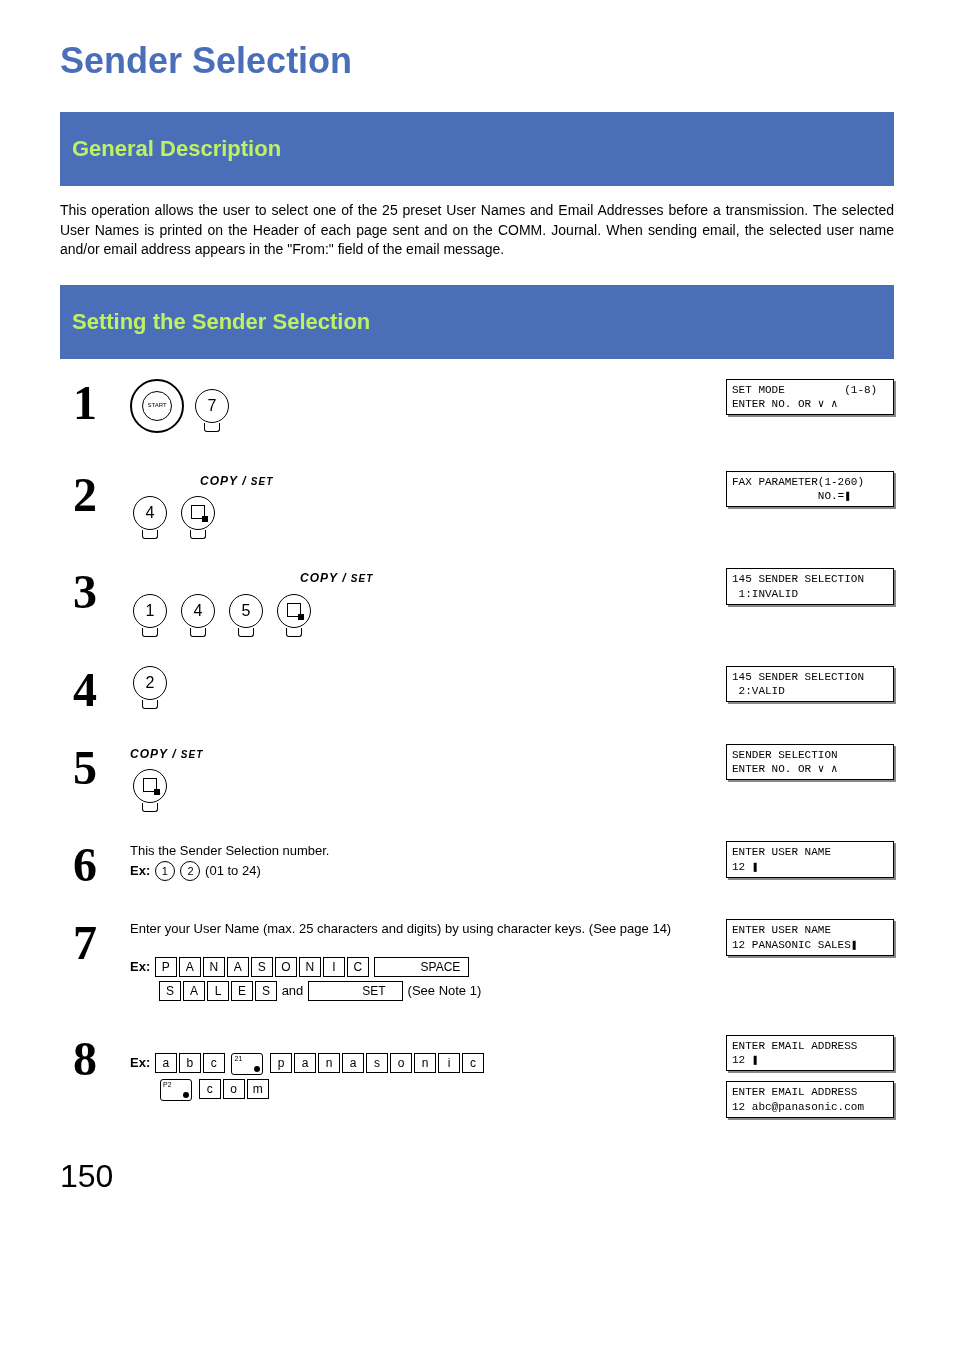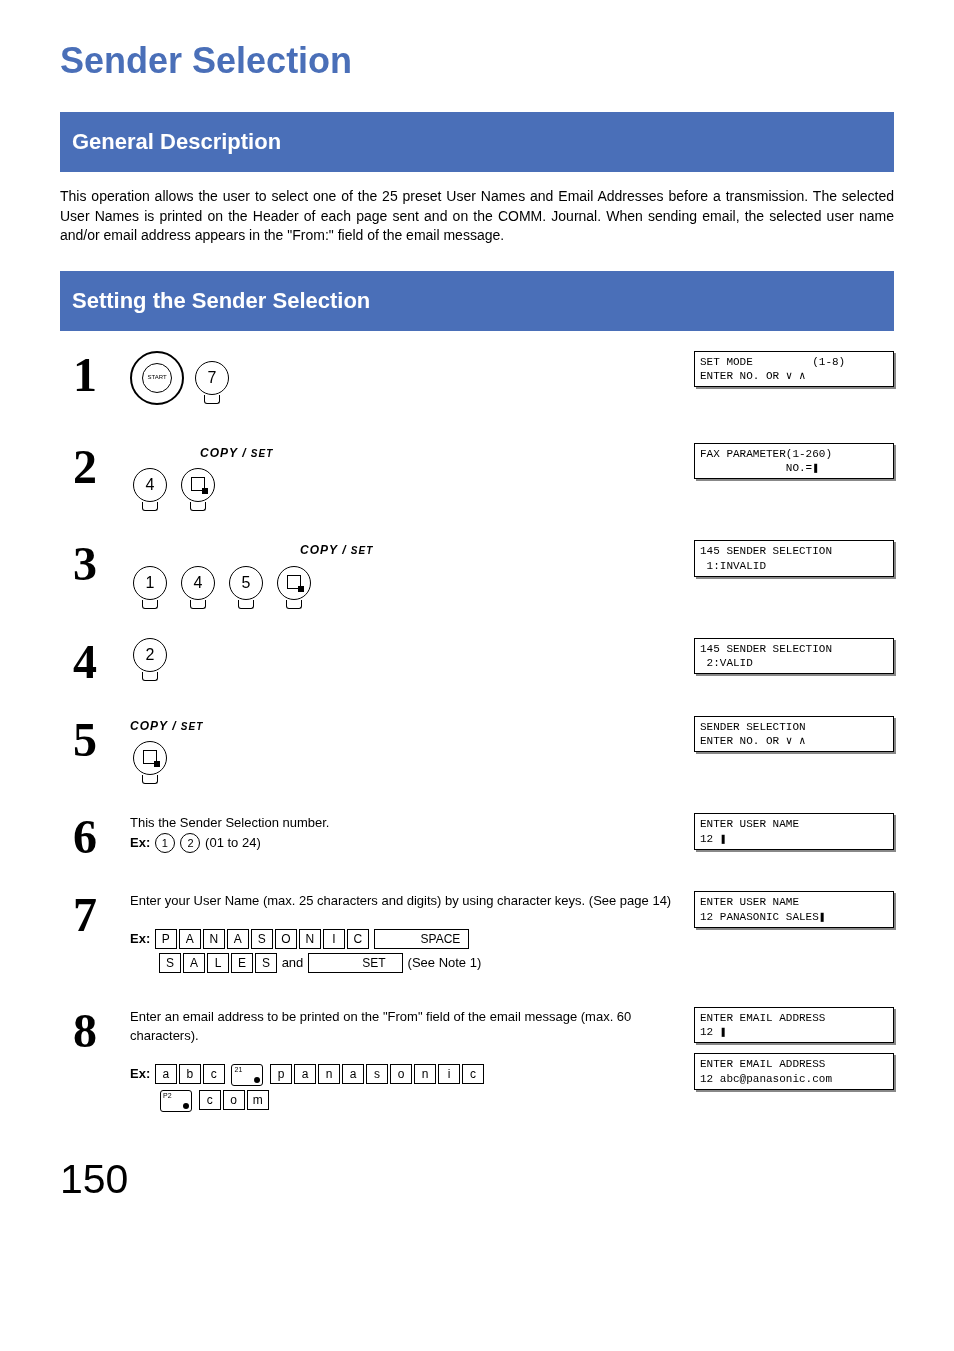--- a/index.html
+++ b/index.html
@@ -11,24 +11,24 @@
     color: #000;
   }
   .page-title {
     color: #4a6fb8;
     font-size: 36px;
     font-weight: bold;
     margin: 0 0 30px 0;
   }
   .section-bar {
     background: #4a6fb8;
-    color: #ffffff;
+    color: #bef264;
     font-size: 22px;
     font-weight: bold;
-    padding: 17px 12px;
+    padding: 24px 12px;
     margin: 20px 0 15px 0;
   }
   .desc-text {
     font-size: 14px;
     line-height: 1.4;
     text-align: justify;
     margin-bottom: 25px;
   }
   .steps {
     display: flex;
@@ -48,21 +48,21 @@
     width: 50px;
     text-align: center;
     line-height: 1;
   }
   .step-mid {
     flex: 1;
     font-size: 13px;
     line-height: 1.5;
   }
   .step-right {
-    width: 200px;
+    width: 168px;
     display: flex;
     flex-direction: column;
     gap: 10px;
   }
   .lcd {
     border: 1px solid #000;
     box-shadow: 2px 2px 0 #888;
     font-family: "Courier New", monospace;
     font-size: 11px;
     padding: 3px 5px;
@@ -135,21 +135,21 @@
     text-align:center;
     font-size:12px;
     margin:0 1px;
     line-height:18px;
   }
   .wide-key { min-width:50px;padding-left:40px; }
   .keyrow { margin:4px 0; }
   .keyrow.indent { margin-left:28px; }
   .ex-label { font-weight:bold; }
   .page-num {
-    font-size: 41px;
+    font-size: 32px;
     margin-top: 40px;
   }
   .set-square {
     width:12px; height:12px; border:1.5px solid #000; display:inline-block; vertical-align:middle;
     position:relative; top:-2px;
   }
   .set-square::after{
     content:""; position:absolute; right:-4px; bottom:-4px; width:6px; height:6px; background:#000;
   }
   .small-mode-key {
@@ -294,21 +294,20 @@
     </div>
     <div class="step-right">
       <div class="lcd">ENTER USER NAME
 12 PANASONIC SALES❚</div>
     </div>
   </div>
 
   <div class="step-row">
     <div class="step-num">8</div>
     <div class="step-mid">
-      <div>Enter an email address to be printed on the "From" field of the email message (max. 60 characters).</div>
       <div style="margin-top:18px;">
         <div class="keyrow">
           <span class="ex-label">Ex:</span>
           <span class="char-key">a</span><span class="char-key">b</span><span class="char-key">c</span>
           <span class="small-mode-key"><span>21</span><span class="dot"></span></span>
           <span class="char-key">p</span><span class="char-key">a</span><span class="char-key">n</span><span class="char-key">a</span><span class="char-key">s</span><span class="char-key">o</span><span class="char-key">n</span><span class="char-key">i</span><span class="char-key">c</span>
         </div>
         <div class="keyrow indent">
           <span class="small-mode-key"><span>P2</span><span class="dot"></span></span>
           <span class="char-key">c</span><span class="char-key">o</span><span class="char-key">m</span>

